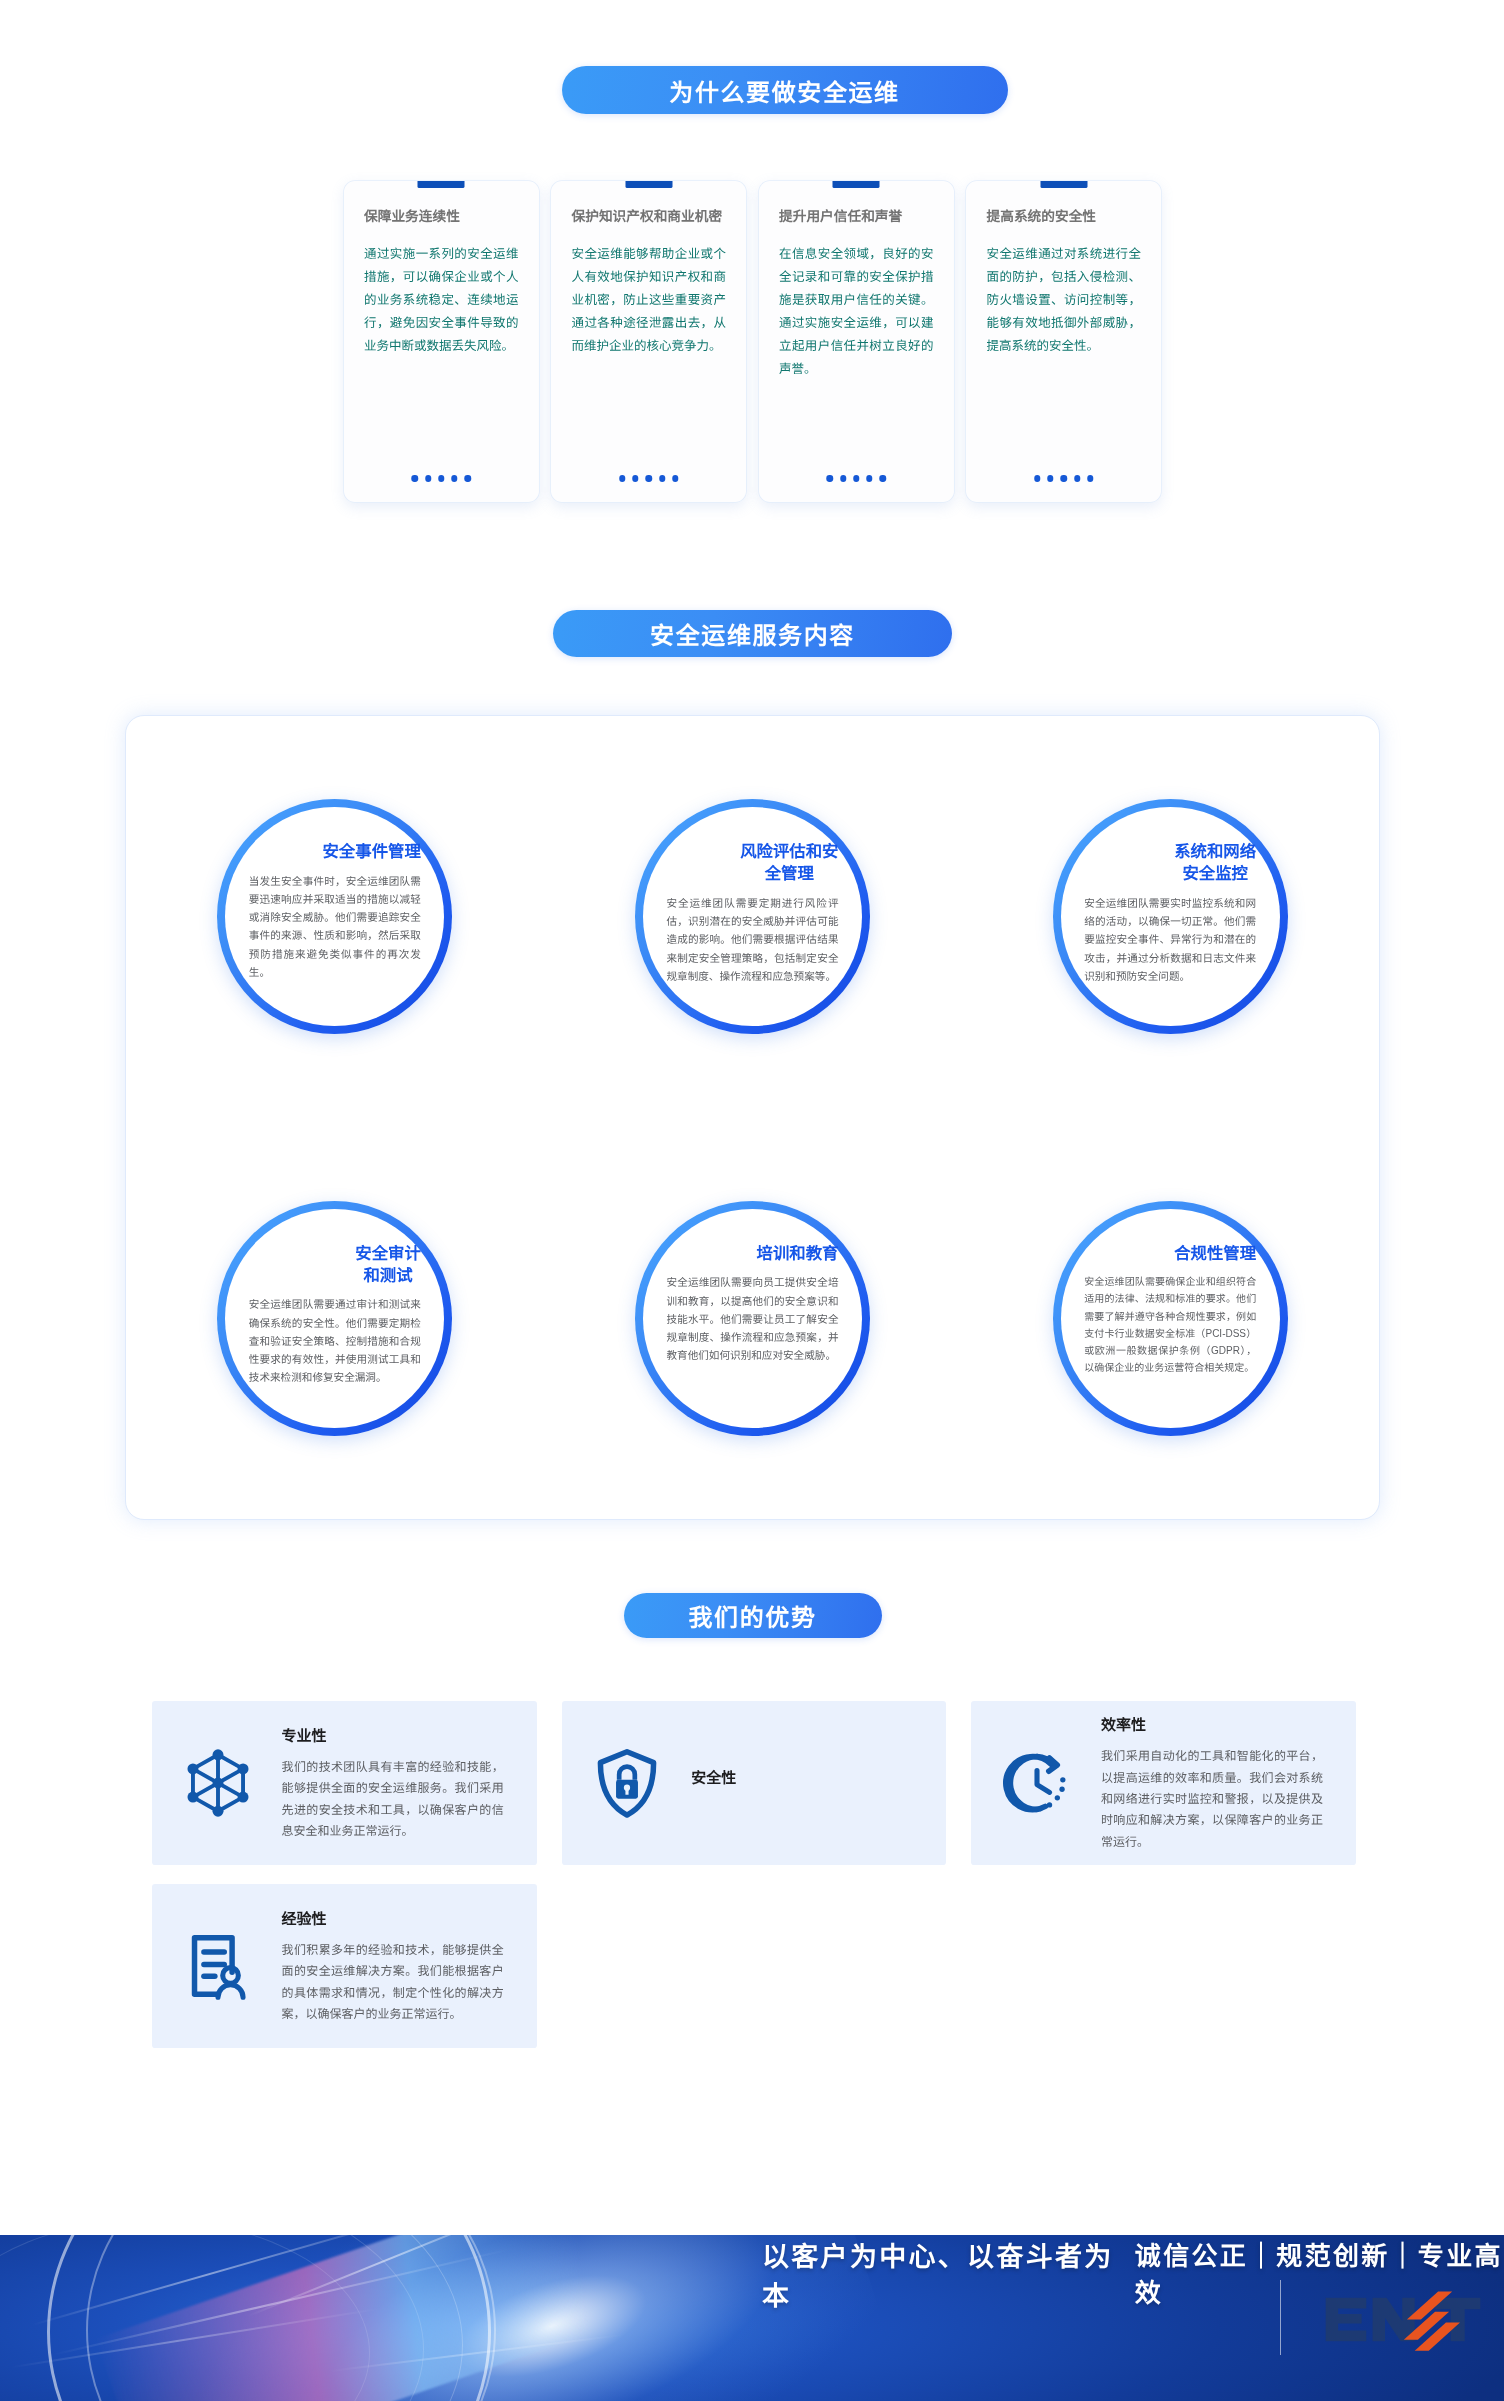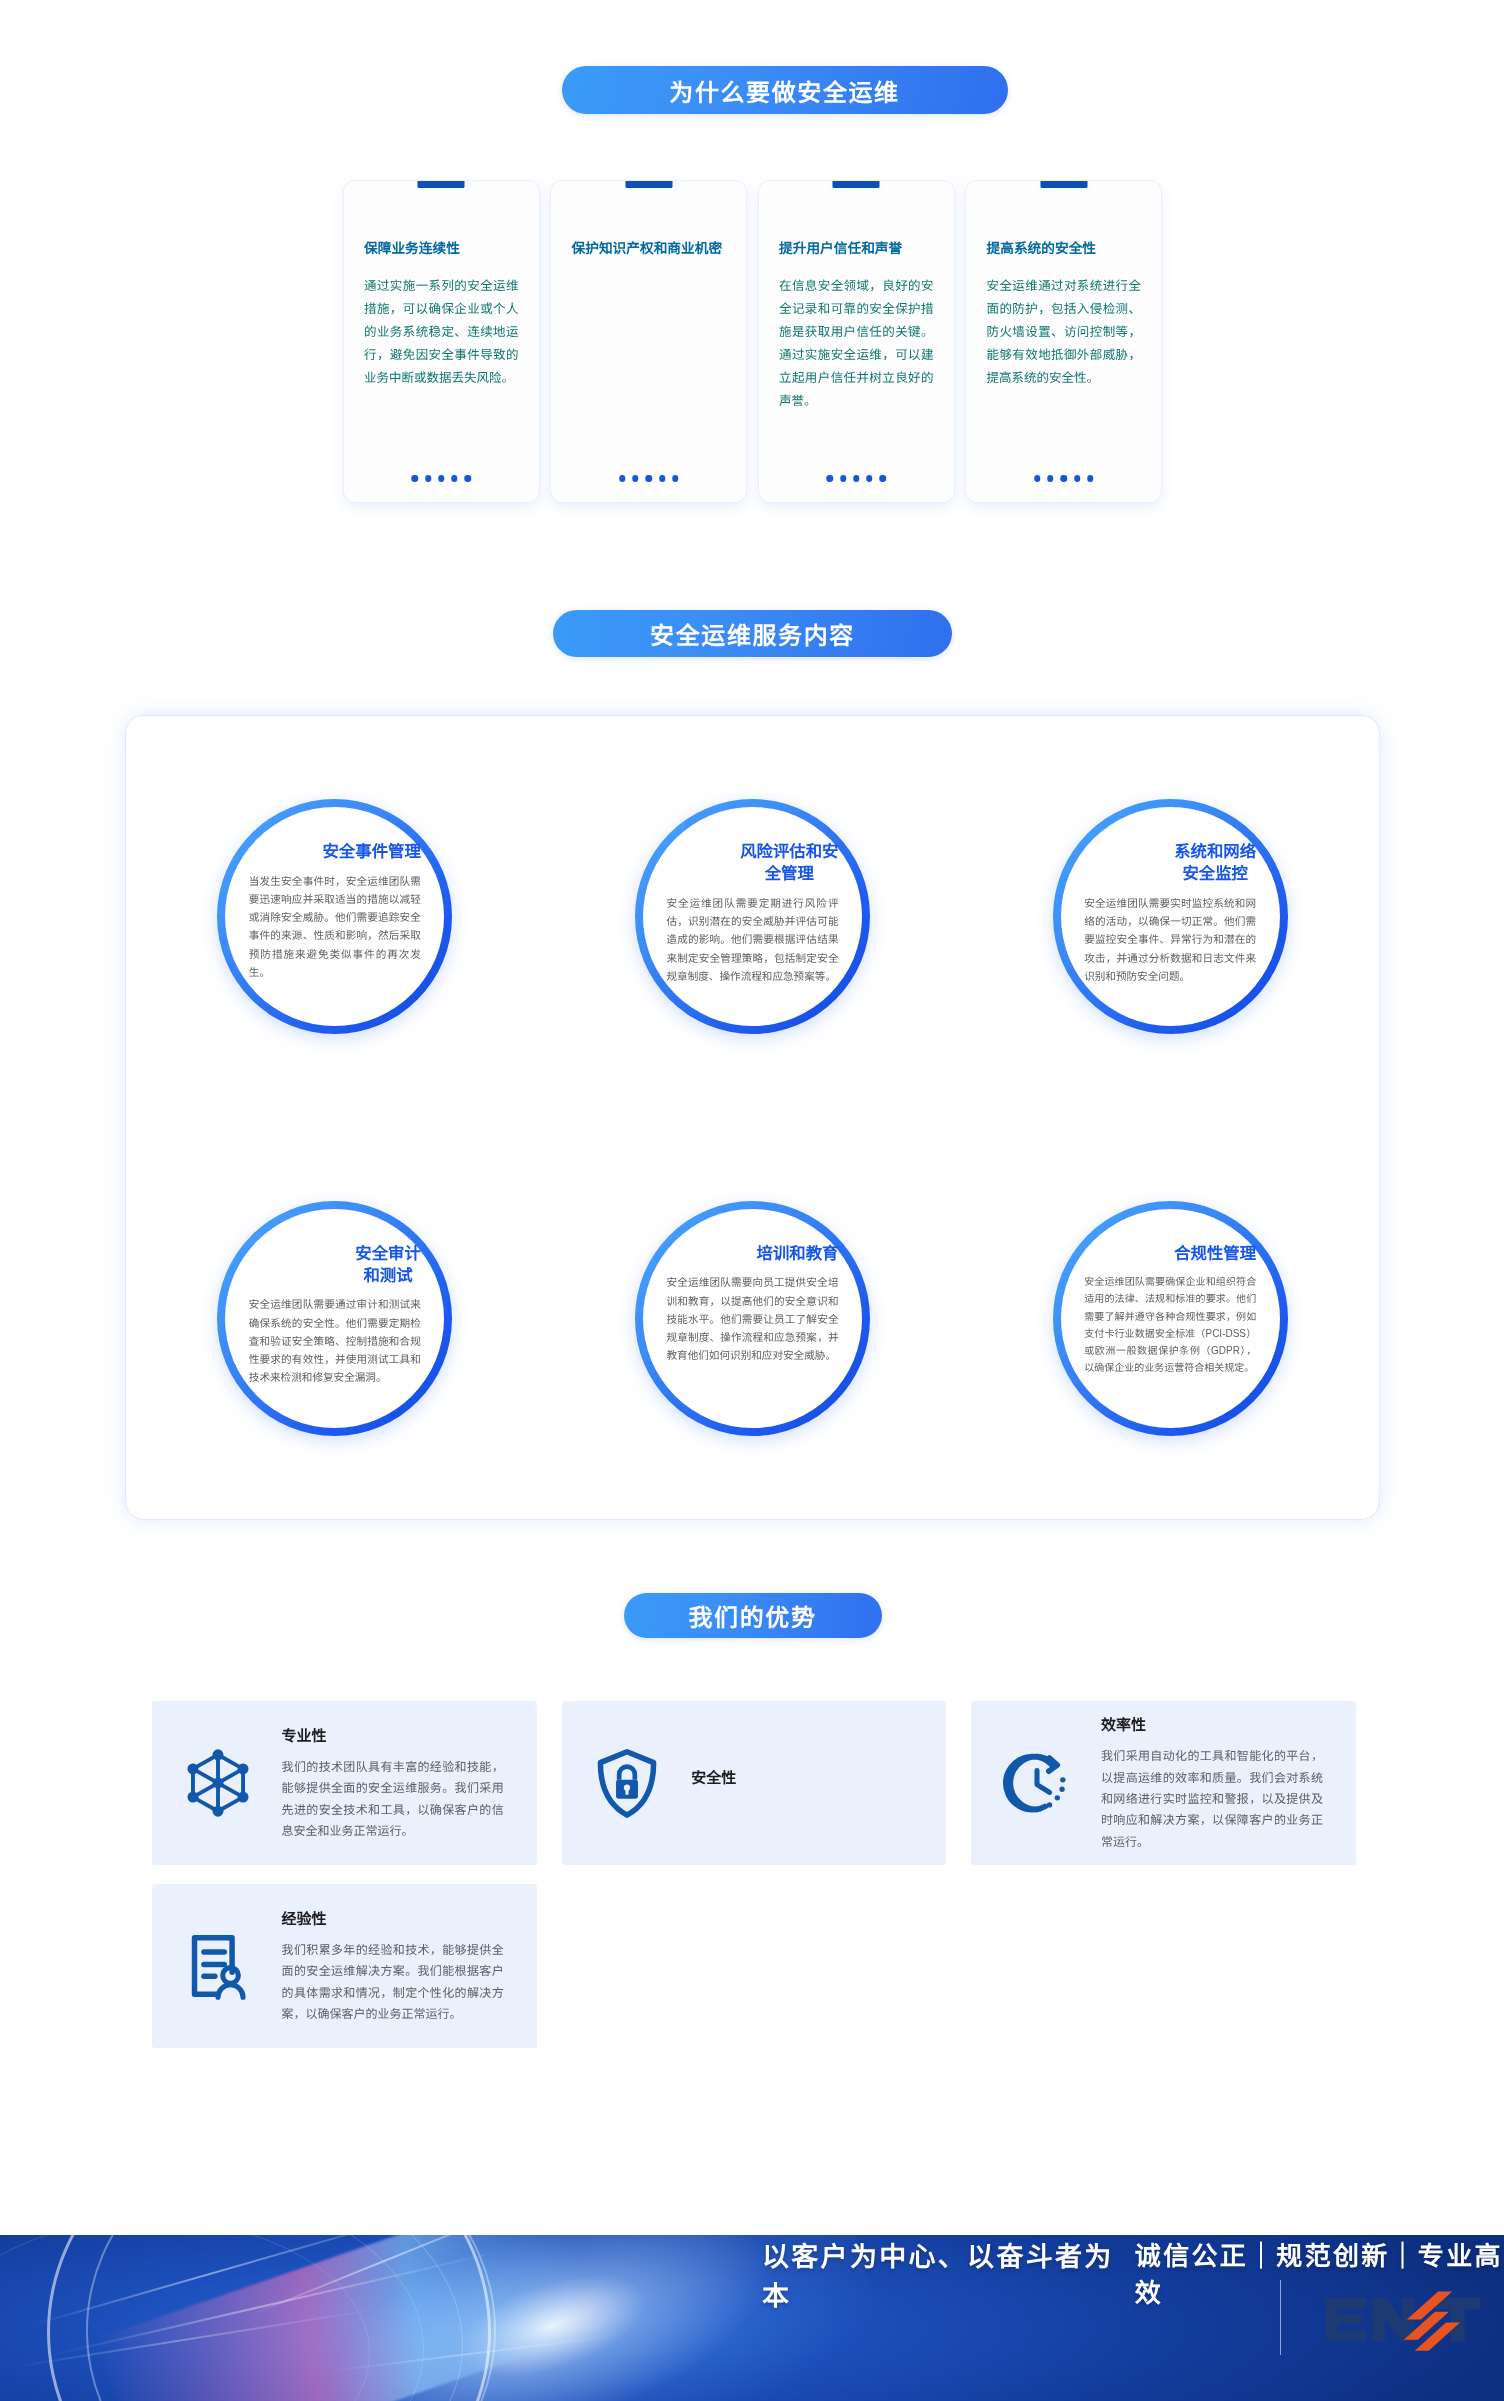--- a/index.html
+++ b/index.html
@@ -78,24 +78,24 @@
     position: absolute;
     top: 0;
     left: 50%;
     transform: translateX(-50%);
     width: 47px;
     height: 7px;
     background: #0d4fb8;
     border-radius: 0 0 1.6px 1.6px;
   }
   .reason-card .r-title {
-    margin-top: 59px;
+    margin-top: 27px;
     font-size: 13.7px;
     font-weight: bold;
-    color: #0369a1;
+    color: #737373;
     line-height: 1.3;
     white-space: nowrap;
   }
   .reason-card .r-body {
     margin-top: 17px;
     font-size: 12.5px;
     line-height: 1.85;
     color: #0f766e;
     text-align: justify;
   }
@@ -322,20 +322,21 @@
         <i></i>
         <i></i>
         <i></i>
         <i></i>
     </div>
   </div>
 
   <div class="reason-card">
     <div class="tab"></div>
     <div class="r-title">保护知识产权和商业机密</div>
+    <div class="r-body">安全运维能够帮助企业或个人有效地保护知识产权和商业机密，防止这些重要资产通过各种途径泄露出去，从而维护企业的核心竞争力。</div>
     <div class="dots">
       <i></i>
         <i></i>
         <i></i>
         <i></i>
         <i></i>
     </div>
   </div>
 
   <div class="reason-card">

